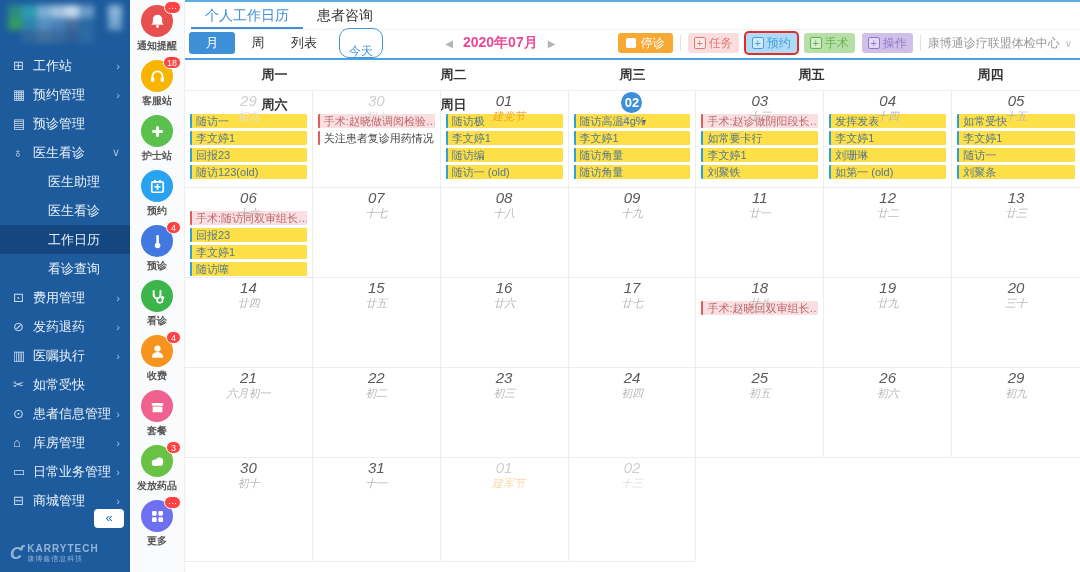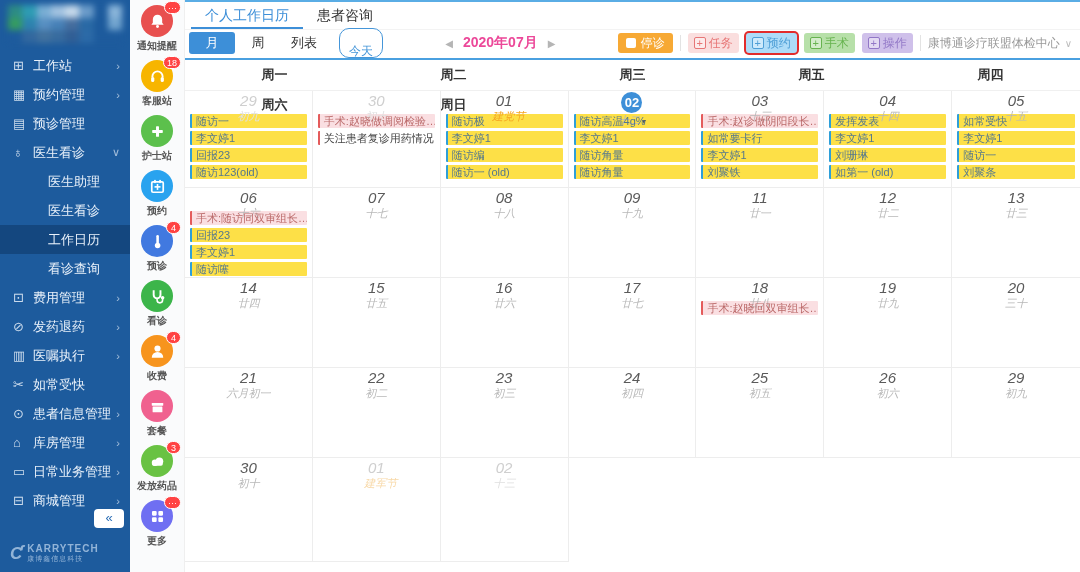--- a/index.html
+++ b/index.html
@@ -574,20 +574,26 @@
             <span class="dnum">29</span>
             <span class="lunar">初九</span>
           </div>
         </div>
         <div class="cell">
           <div class="cellhead">
             <span class="dnum">30</span>
             <span class="lunar">初十</span>
           </div>
         </div>
+        <div class="cell">
+          <div class="cellhead">
+            <span class="dnum">31</span>
+            <span class="lunar">十一</span>
+          </div>
+        </div>
         <div class="cell other">
           <div class="cellhead">
             <span class="dnum">01</span>
             <span class="lunar holiday">建军节</span>
           </div>
         </div>
         <div class="cell other">
           <div class="cellhead">
             <span class="dnum">02</span>
             <span class="lunar">十三</span>

